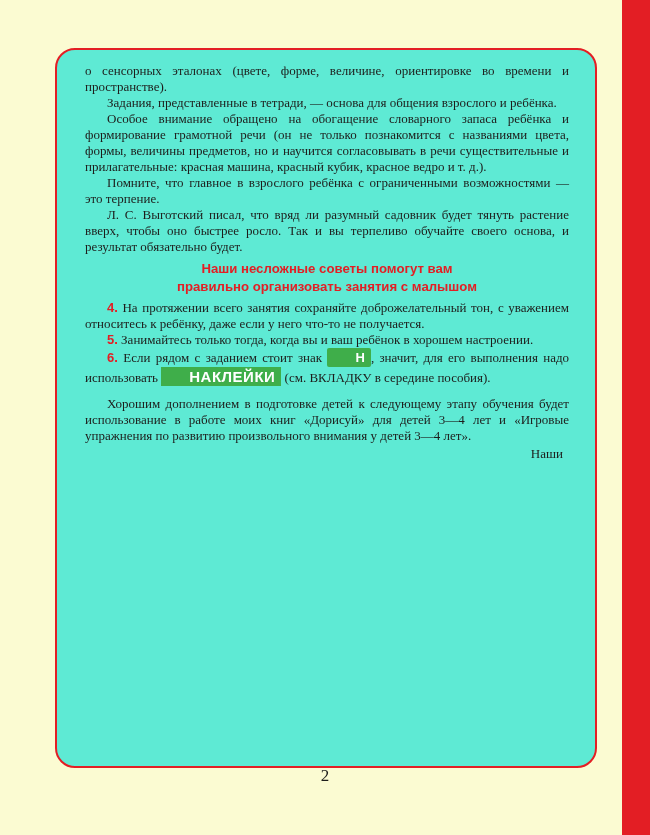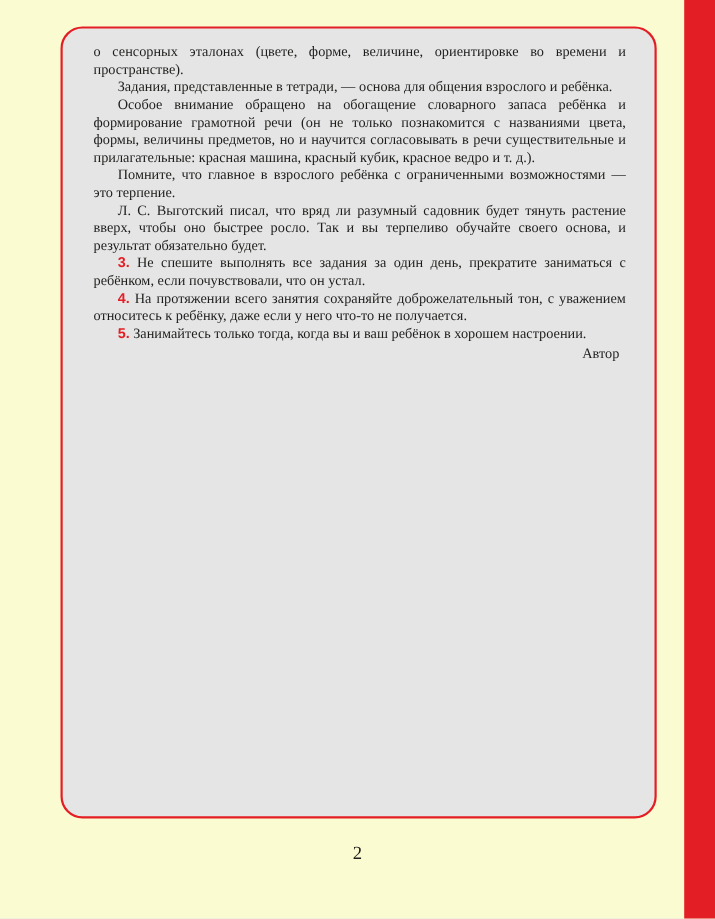--- a/index.html
+++ b/index.html
@@ -10,24 +10,24 @@
     position: relative;
     overflow: hidden;
   }
   .red-stripe {
     position: absolute; top: 0; right: 0;
     width: 28px; height: 835px;
     background: #E31E24;
   }
   .content-box {
     position: absolute;
-    left: 55px; top: 24px;
+    left: 55px; top: 48px;
     width: 542px; height: 720px;
     box-sizing: border-box;
-    background: #e5e5e5;
+    background: #5eead4;
     border: 2px solid #E31E24;
     border-radius: 20px;
     padding: 13px 26px 10px 28px;
     color: #1d1d1b;
     font-size: 13px;
     line-height: 16px;
     text-align: justify;
   }
   .para { margin: 0; text-indent: 22px; }
   .para.no-indent { text-indent: 0; }
@@ -93,26 +93,31 @@
   <div class="red-stripe"></div>
 
   <div class="content-box">
 
     <p class="para no-indent">о сенсорных эталонах (цвете, форме, величине, ориентировке во времени и пространстве).</p>
     <p class="para">Задания, представленные в тетради, — основа для общения взрослого и ребёнка.</p>
     <p class="para">Особое внимание обращено на обогащение словарного запаса ребёнка и формирование грамотной речи (он не только познакомится с названиями цвета, формы, величины предметов, но и научится согласовывать в речи существительные и прилагательные: красная машина, красный кубик, красное ведро и т. д.).</p>
     <p class="para">Помните, что главное в взрослого ребёнка с ограниченными возможностями — это терпение.</p>
     <p class="para">Л. С. Выготский писал, что вряд ли разумный садовник будет тянуть растение вверх, чтобы оно быстрее росло. Так и вы терпеливо обучайте своего основа, и результат обязательно будет.</p>
 
+    <div class="tips-heading">
+      <div>Наши несложные советы помогут вам</div>
+      <div>правильно организовать занятия с малышом</div>
+    </div>
 
-    <p class="para"><span class="tip-num">3.</span> <span>Не спешите выполнять все задания за один день, прекратите заниматься с ребёнком, если почувствовали, что он устал.</span></p>
     <p class="para"><span class="tip-num">4.</span> <span>На протяжении всего занятия сохраняйте доброжелательный тон, с уважением относитесь к ребёнку, даже если у него что-то не получается.</span></p>
     <p class="para"><span class="tip-num">5.</span> <span>Занимайтесь только тогда, когда вы и ваш ребёнок в хорошем настроении.</span></p>
 
+    <p class="para tip6"><span class="tip-num">6.</span> <span>Если рядом с заданием стоит знак</span> <span class="badge">Н</span><span>, значит, для его выполнения надо использовать</span> <span class="stickers">НАКЛЕЙКИ</span> <span>(см. ВКЛАДКУ в середине пособия).</span></p>
 
+    <p class="para closing">Хорошим дополнением в подготовке детей к следующему этапу обучения будет использование в работе моих книг «Дорисуй» для детей 3—4 лет и «Игровые упражнения по развитию произвольного внимания у детей 3—4 лет».</p>
 
-    <p class="author">Автор</p>
+    <p class="author">Наши</p>
 
   </div>
 
   <div class="page-number">2</div>
 
 </div>
 
 </body></html>

